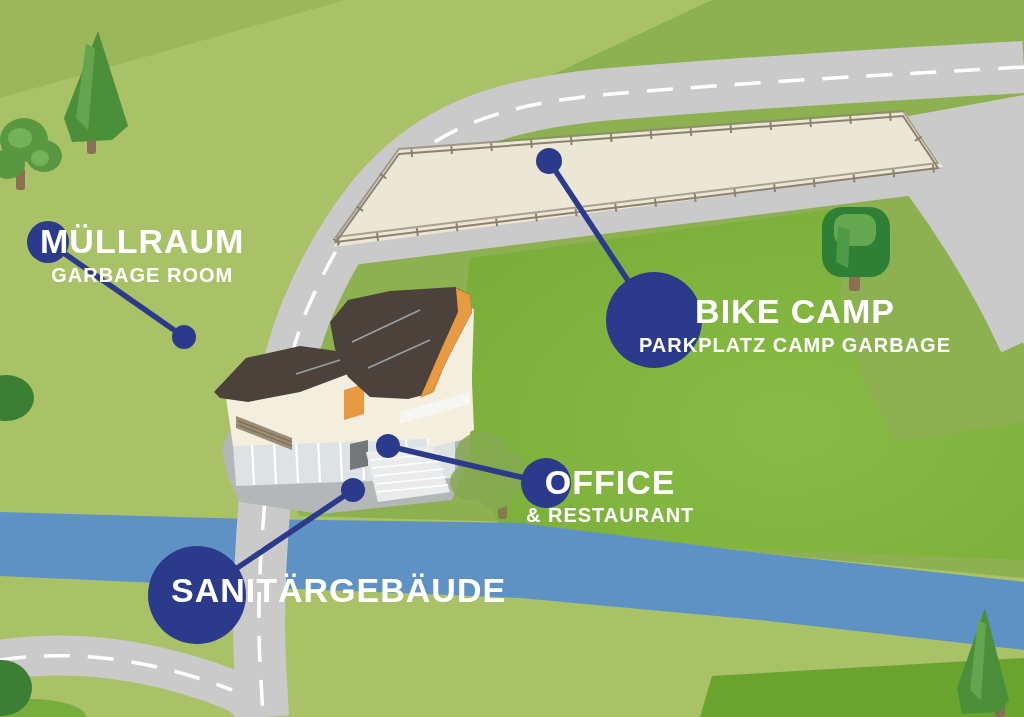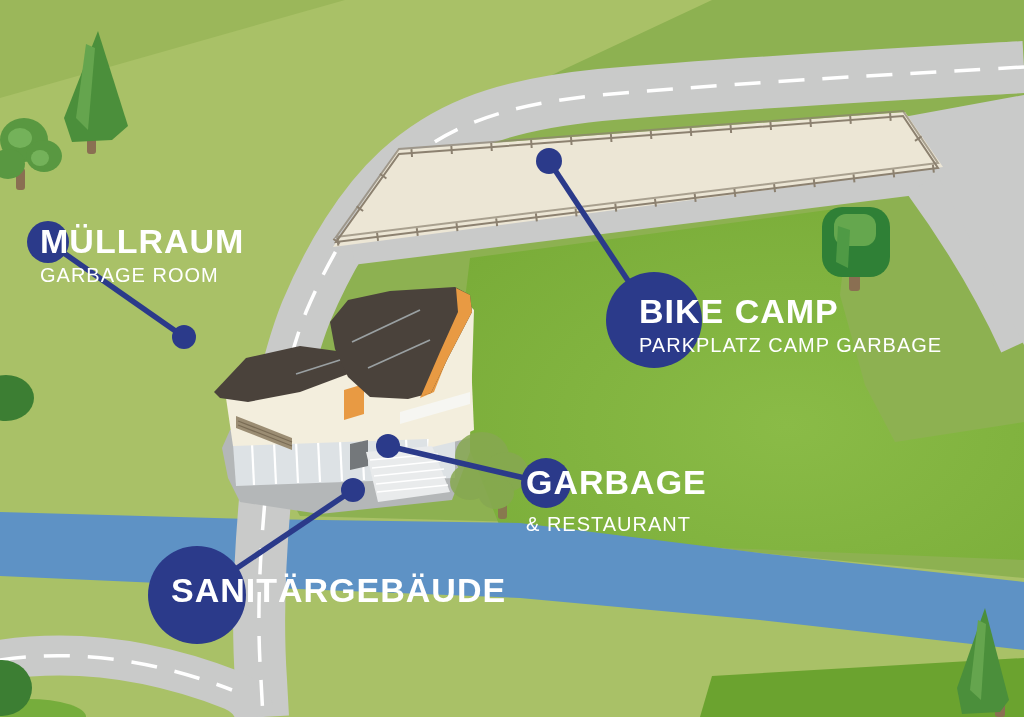--- a/index.html
+++ b/index.html
@@ -63,27 +63,27 @@
   .b-deck{fill:#9b8d73;}
   .b-deckline{stroke:#7a6c55;stroke-width:1.2;}
   .b-roof{fill:var(--roof-dark);}
   .b-streak{stroke:#9aa0a2;stroke-width:1.8;fill:none;}
 
   
   .marker-line{stroke:var(--navy);stroke-width:5.5;}
   .marker-fill{fill:var(--navy);}
 
   
-  .label{position:absolute;color:var(--label-text);z-index:5;white-space:nowrap;}
+  .label{position:absolute;color:var(--label-text);z-index:5;white-space:nowrap;text-align:center;}
   .label .t{font-weight:bold;font-size:34px;letter-spacing:1px;line-height:1;}
-  .label .s{font-weight:normal;font-size:20px;letter-spacing:1px;line-height:1;margin-top:7px;}
+  .label .s{font-weight:bold;font-size:20px;letter-spacing:1px;line-height:1;margin-top:7px;}
   .label-muellraum{left:40px;top:224px;}
   .label-bike-camp{left:619px;top:294px;margin-left:20px;}
   .label-office{left:526px;top:465px;}
-  .label-office .s{margin-top:15px;}
+  .label-office .s{margin-top:6px;}
   .label-sanitaer{left:171px;top:573px;}
 </style>
 </head>
 <body>
 
 <div class="map-stage">
 
   <svg width="1024" height="717" viewBox="0 0 1024 717">
 
     <g>
@@ -228,20 +228,20 @@
 
   <div class="label label-muellraum">
     <div class="t">MÜLLRAUM</div>
     <div class="s">GARBAGE ROOM</div>
   </div>
   <div class="label label-bike-camp">
     <div class="t">BIKE CAMP</div>
     <div class="s">PARKPLATZ CAMP GARBAGE</div>
   </div>
   <div class="label label-office">
-    <div class="t">GARBAGE</div>
+    <div class="t">OFFICE</div>
     <div class="s">&amp; RESTAURANT</div>
   </div>
   <div class="label label-sanitaer">
     <div class="t">SANITÄRGEBÄUDE</div>
   </div>
 
 </div>
 
 </body></html>

